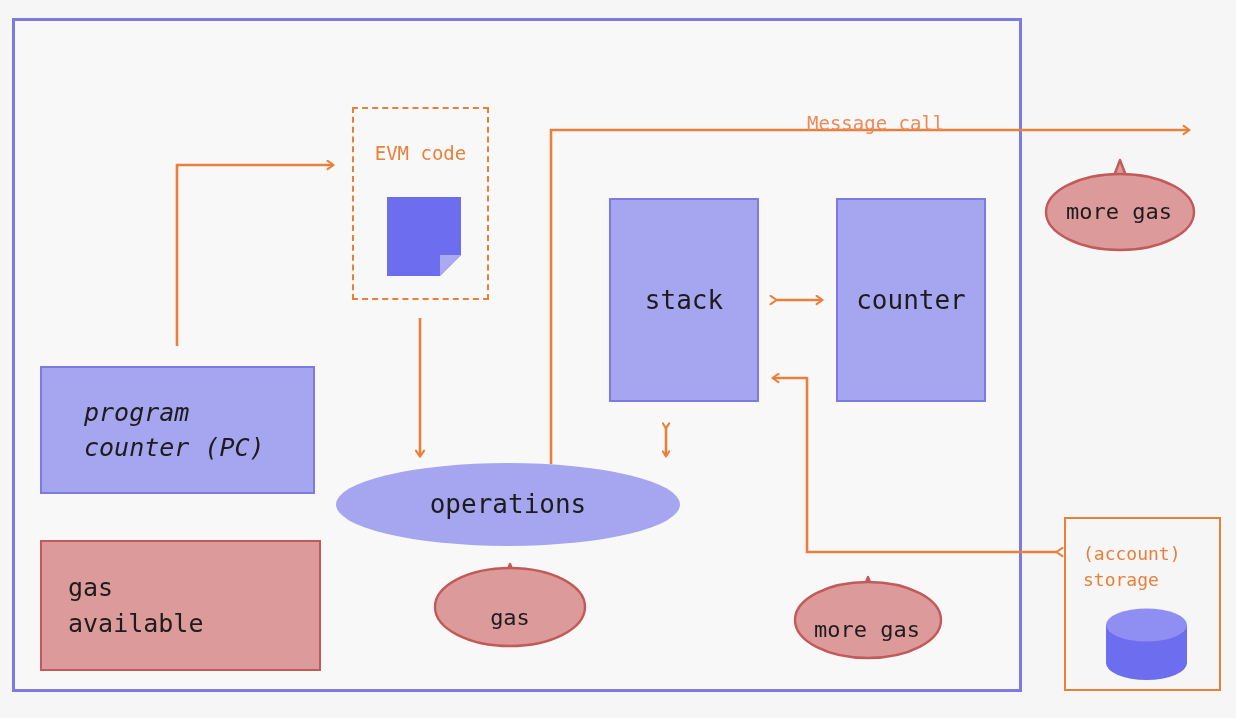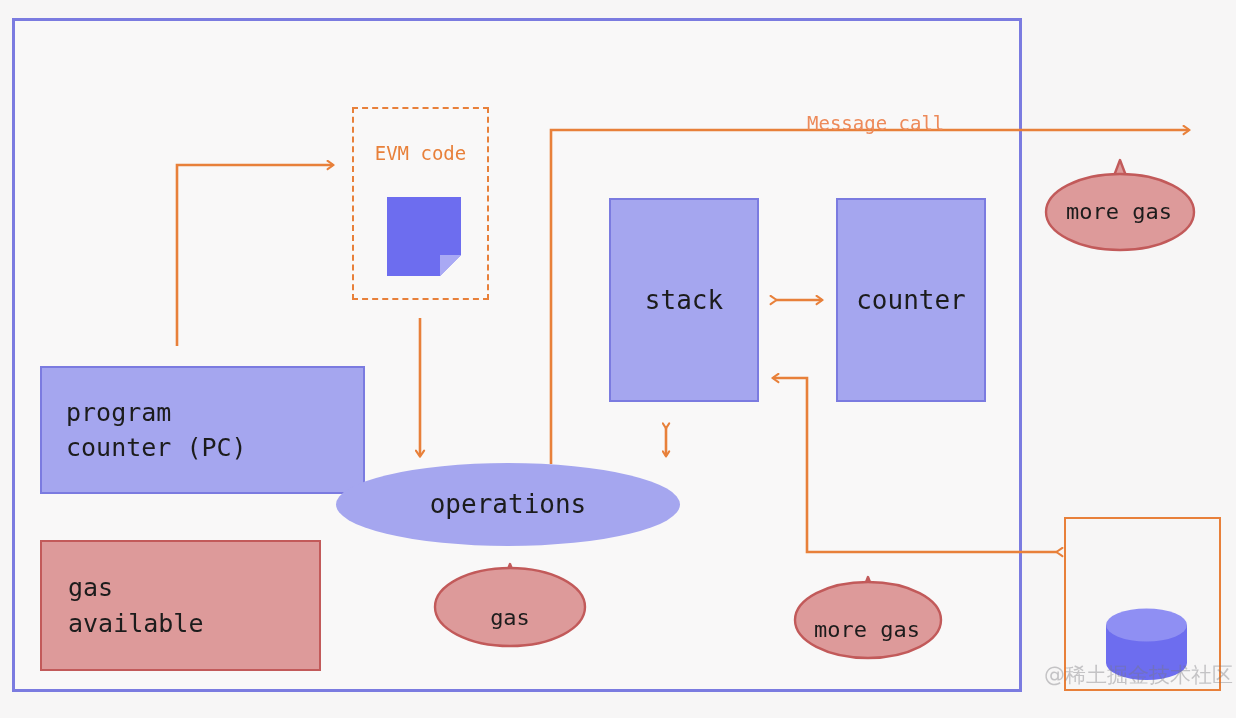--- a/index.html
+++ b/index.html
@@ -46,22 +46,23 @@
   }
   .box-label {
     color: #1c1c1c;
     font-size: 25px;
     line-height: 1.42;
     white-space: pre-line;
     letter-spacing: 0px;
   }
   .pc-box {
     left: 40px; top: 366px;
-    width: 325px; height: 128px;
-    padding-left: 24px;
+    width: 275px; height: 128px;
+    padding-left: 42px;
+    font-style: italic;
   }
   .gas-box {
     left: 40px; top: 540px;
     width: 281px; height: 131px;
     padding-left: 26px;
   }
   .stack-box {
     left: 609px; top: 198px;
     width: 150px; height: 204px;
     justify-content: center;
@@ -244,33 +245,34 @@
 
   <div class="node operations">
     <span class="box-label">operations</span>
   </div>
 
   <div class="node box-purple memory-box">
     <span class="box-label">counter</span>
   </div>
 
   <div class="node storage-box">
+    <div class="storage-label">(account)
+storage</div>
     <svg class="cylinder-icon" viewBox="0 0 83 72" xmlns="http://www.w3.org/2000/svg">
       <path d="M1,17 H82 V55 A40.5,17 0 0 1 1,55 Z" fill="#6d6def"></path>
       <ellipse cx="41.5" cy="17" rx="40.5" ry="16.5" fill="#8f8ff3"></ellipse>
     </svg>
   </div>
 
   <div class="node callout callout-gas">
     <span class="callout-text">gas</span>
   </div>
   <div class="node callout callout-moregas-b">
     <span class="callout-text">more gas</span>
   </div>
   <div class="node callout callout-moregas-t">
     <span class="callout-text">more gas</span>
   </div>
 
   <div class="node msg-call-label">Message call</div>
 
-  <div class="node watermark">@稀土掘金技术社区</div>
 
 </div>
 
 </body></html>

